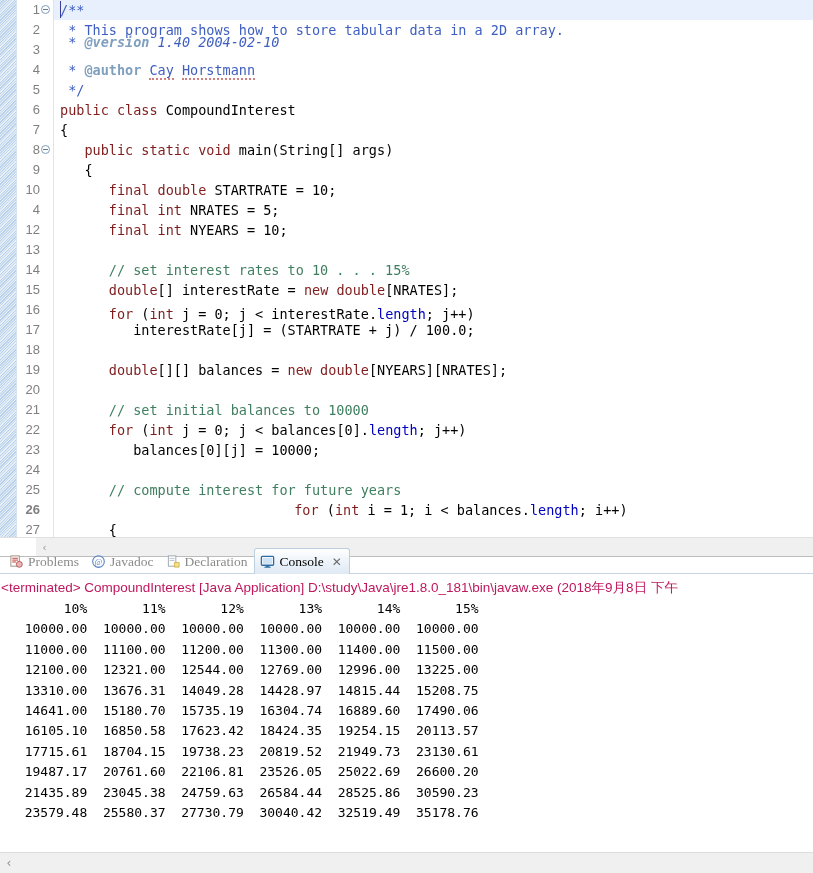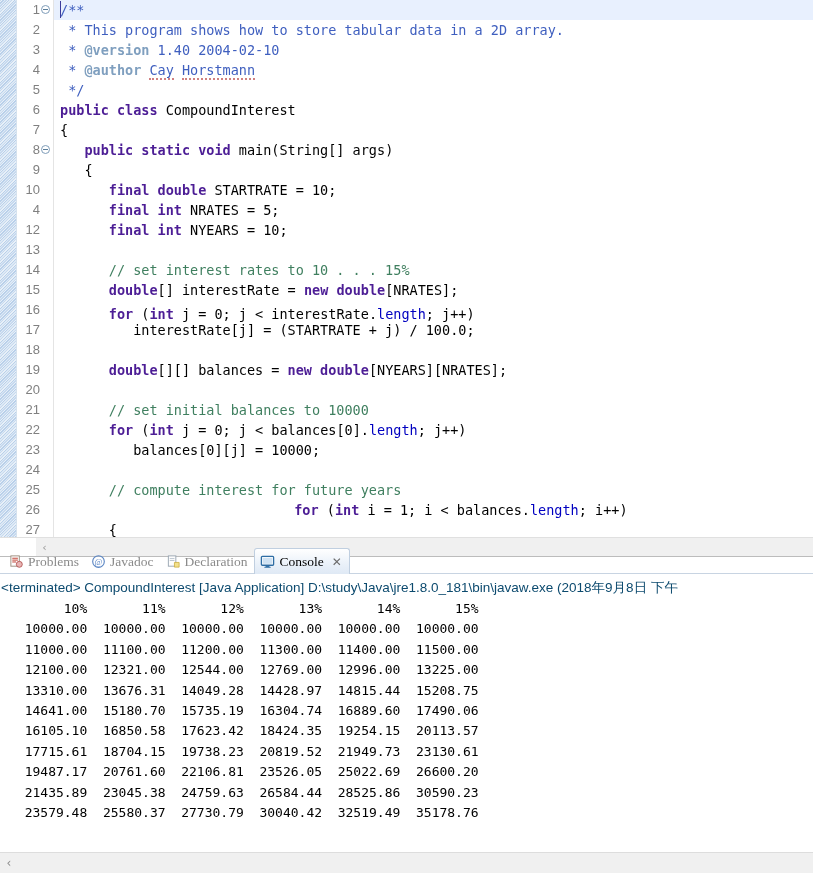--- a/index.html
+++ b/index.html
@@ -122,21 +122,21 @@
   .caret {
     position: absolute;
     left: 6px;
     top: 1px;
     width: 1px;
     height: 17px;
     background: #3b3b9b;
   }
 
   
-  .kw   { color: #4c1d95; font-weight: bold; }
+  .kw   { color: #7f1d1d; font-weight: normal; }
   .cmt  { color: #3f7f5f; }
   .jdoc { color: #3f5fbf; }
   .jtag { color: #7f9fbf; font-weight: bold; }
   .fld  { color: #0000c0; }
   .plain{ color: #000000; }
 
   .spellwarn {
     border-bottom: 2px dotted #d08080;
     padding-bottom: 0px;
   }
@@ -226,21 +226,21 @@
   .console {
     flex: 1 1 auto;
     background: #ffffff;
     position: relative;
     overflow: hidden;
     padding-top: 2px;
   }
   .term-line {
     font-family: "Liberation Sans", sans-serif;
     font-size: 13.5px;
-    color: #0c4a6e;
+    color: #be185d;
     white-space: nowrap;
     padding: 3px 0 3px 1px;
     line-height: 17px;
     overflow: hidden;
   }
   .out {
     font-family: "DejaVu Sans Mono", monospace;
     font-size: 13px;
     line-height: 20.4px;
     color: #000000;
@@ -297,28 +297,28 @@
         <div class="ln" style="top: 300px;">16</div>
         <div class="ln" style="top: 320px;">17</div>
         <div class="ln" style="top: 340px;">18</div>
         <div class="ln" style="top: 360px;">19</div>
         <div class="ln" style="top: 380px;">20</div>
         <div class="ln" style="top: 400px;">21</div>
         <div class="ln" style="top: 420px;">22</div>
         <div class="ln" style="top: 440px;">23</div>
         <div class="ln" style="top: 460px;">24</div>
         <div class="ln" style="top: 480px;">25</div>
-        <div class="ln" style="top: 500px;">26</div>
+        <div class="ln" style="top: 500px; font-weight: bold;">26</div>
         <div class="ln" style="top: 520px;">27</div>
       </div>
 
     <div class="code-area" id="code-area">
         <div class="codeline current" style="top: 0px;"><span class="caret"></span><span class="jdoc">/**</span></div>
         <div class="codeline" style="top: 20px;"><span class="jdoc"> * This program shows how to store tabular data in a 2D array.</span></div>
-        <div class="codeline" style="top: 40px;"><span class="jdoc"> * </span><span class="jtag">@version</span><span class="jdoc"> 1.40 2004-02-10</span></div>
+        <div class="codeline" style="top: 32px; font-style: italic;"><span class="jdoc"> * </span><span class="jtag">@version</span><span class="jdoc"> 1.40 2004-02-10</span></div>
         <div class="codeline" style="top: 60px;"><span class="jdoc"> * </span><span class="jtag">@author</span><span class="jdoc"> </span><span class="jdoc spellwarn">Cay</span><span class="jdoc"> </span><span class="jdoc spellwarn">Horstmann</span></div>
         <div class="codeline" style="top: 80px;"><span class="jdoc"> */</span></div>
         <div class="codeline" style="top: 100px;"><span class="kw">public class</span><span class="plain"> CompoundInterest</span></div>
         <div class="codeline" style="top: 120px;"><span class="plain">{</span></div>
         <div class="codeline" style="top: 140px;"><span class="plain">   </span><span class="kw">public static void</span><span class="plain"> main(String[] args)</span></div>
         <div class="codeline" style="top: 160px;"><span class="plain">   {</span></div>
         <div class="codeline" style="top: 180px;"><span class="plain">      </span><span class="kw">final double</span><span class="plain"> STARTRATE = 10;</span></div>
         <div class="codeline" style="top: 200px;"><span class="plain">      </span><span class="kw">final int</span><span class="plain"> NRATES = 5;</span></div>
         <div class="codeline" style="top: 220px;"><span class="plain">      </span><span class="kw">final int</span><span class="plain"> NYEARS = 10;</span></div>
         <div class="codeline" style="top: 240px;"></div>

